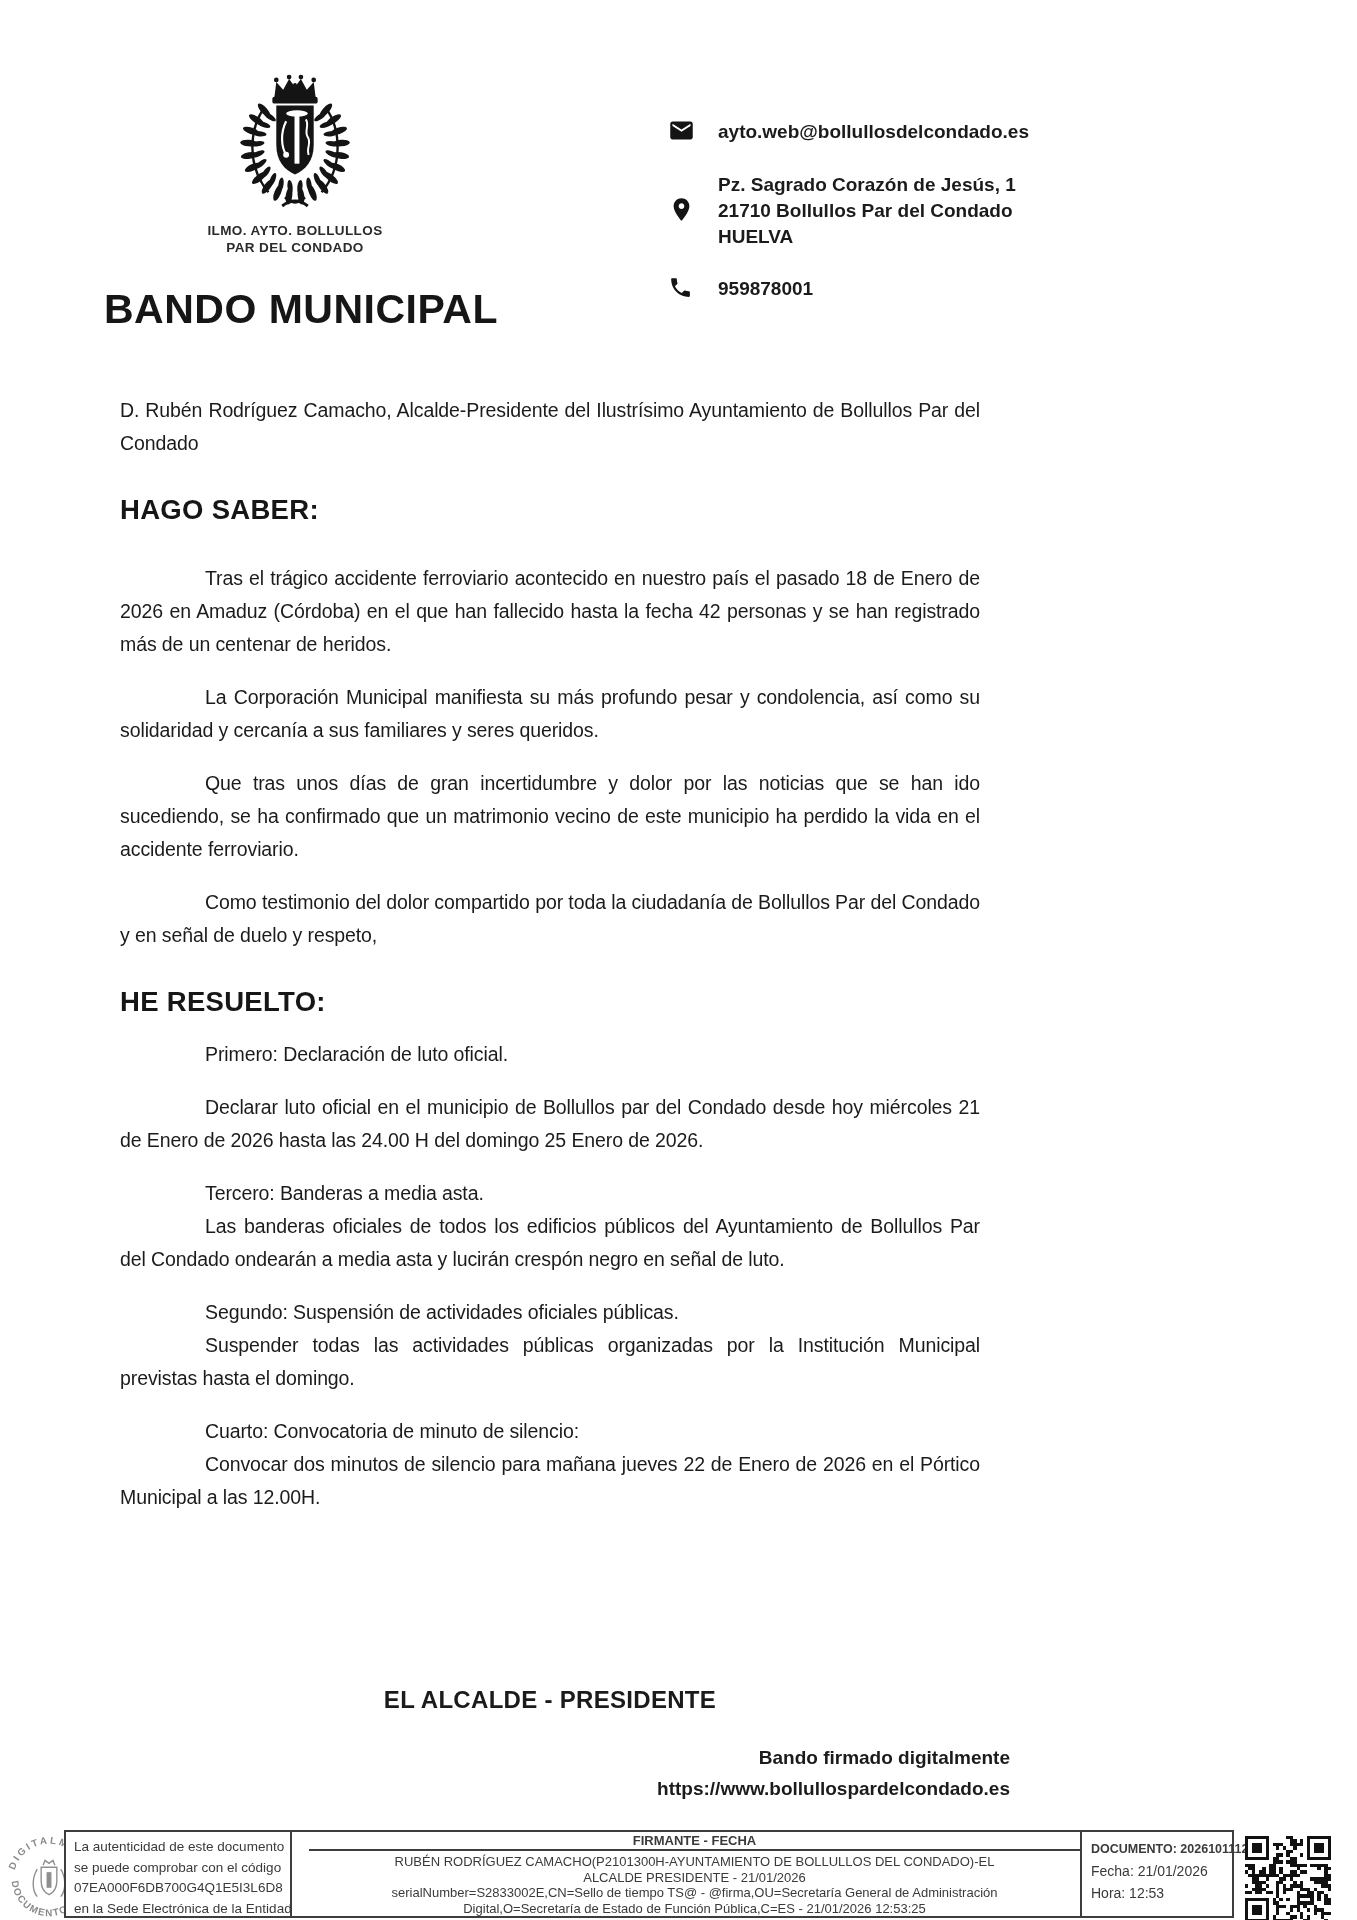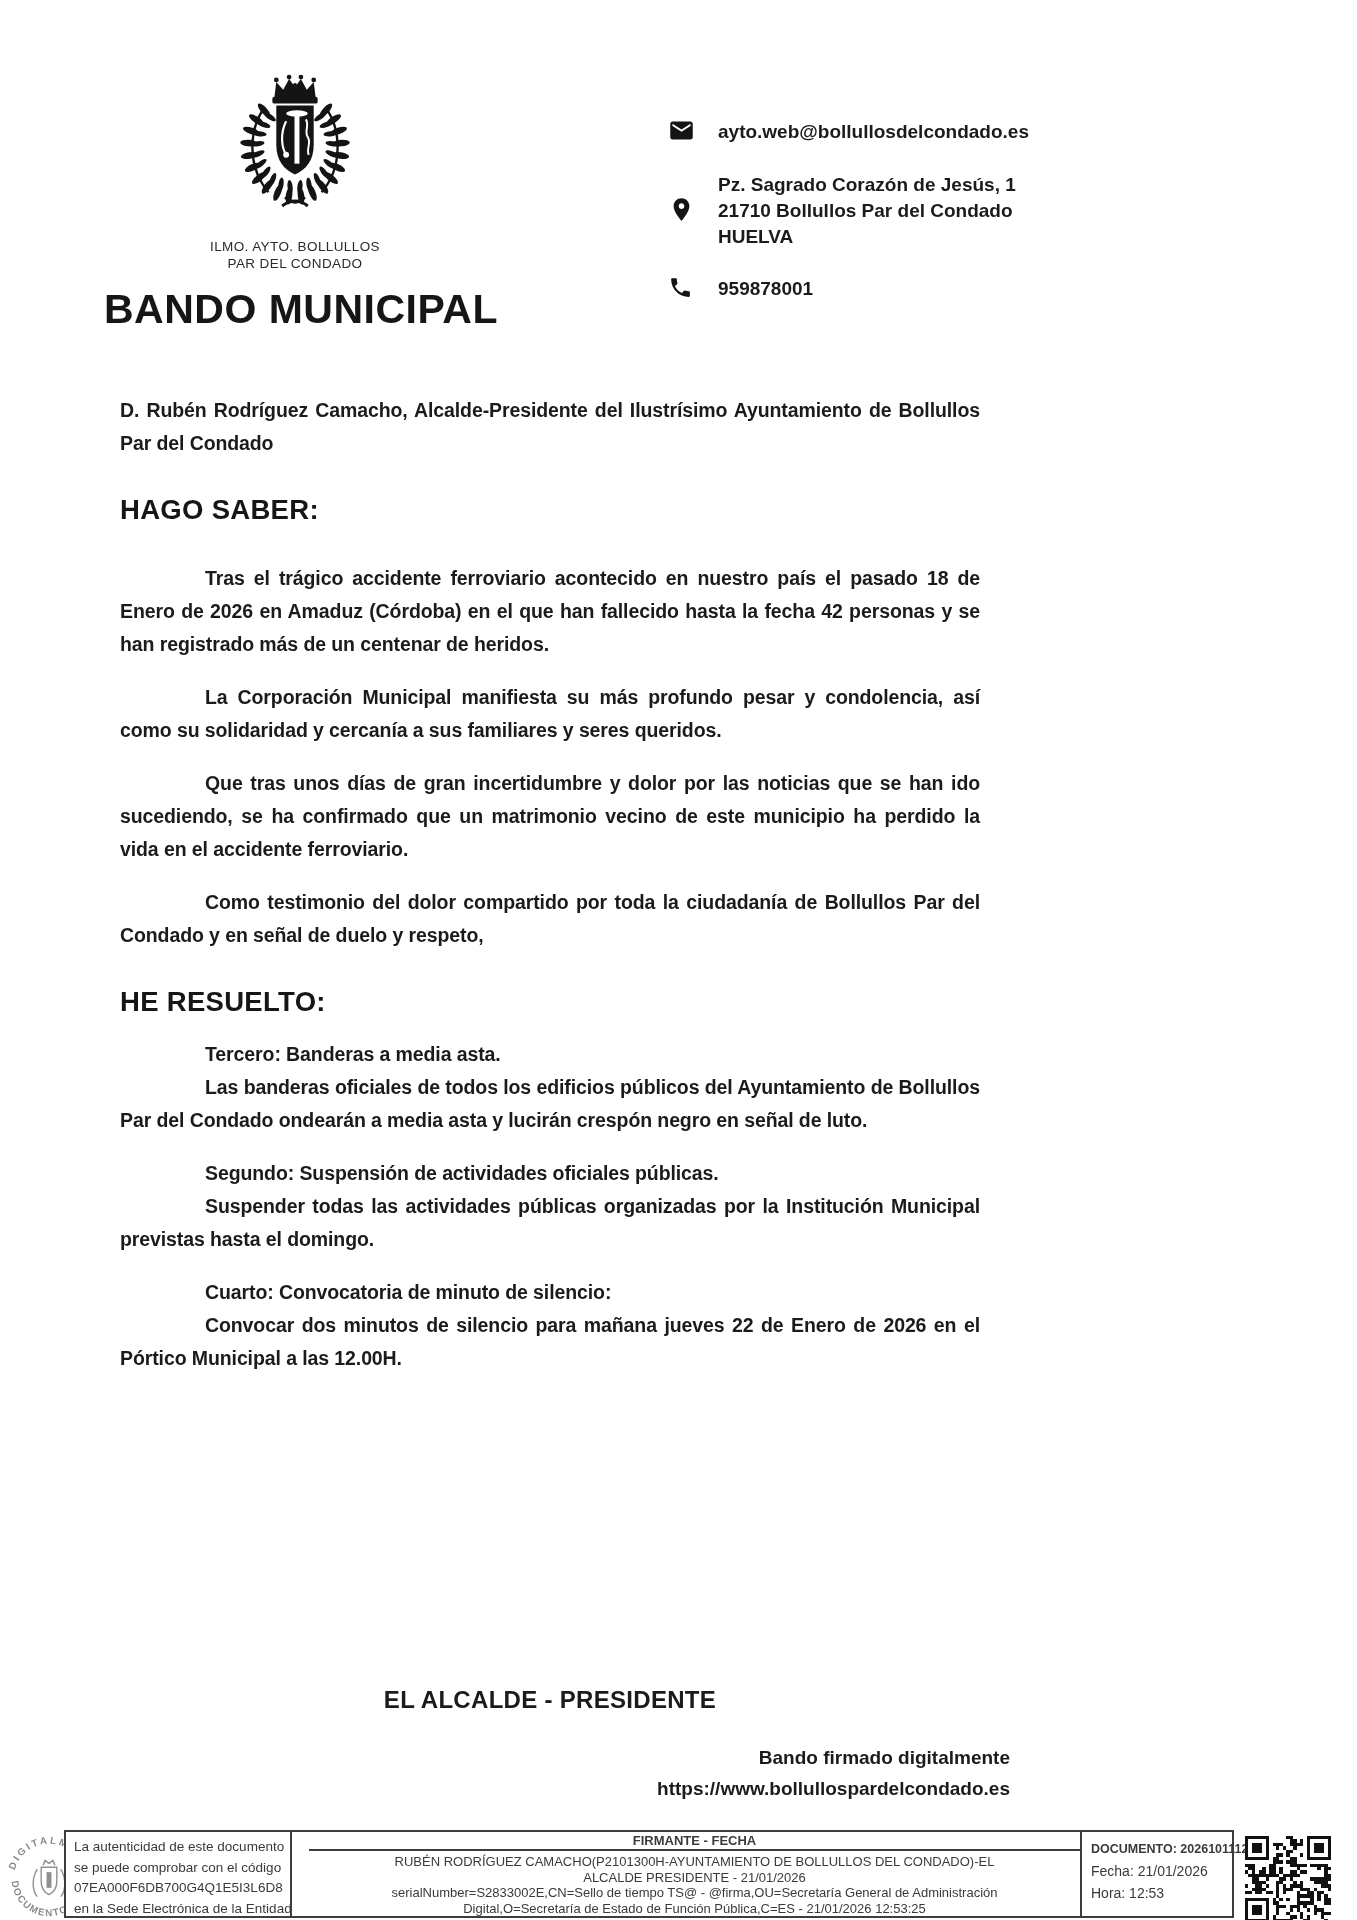--- a/index.html
+++ b/index.html
@@ -3,29 +3,29 @@
 <meta charset="utf-8">
 <style>
   html,body { margin:0; padding:0; background:#ffffff; }
   .page {
     position:relative; width:1357px; height:1920px; background:#fff;
     font-family:"Liberation Sans", sans-serif; color:#1b1b1b; overflow:hidden;
   }
   
   .logo-block { position:absolute; left:175px; top:68px; width:240px; text-align:center; }
   .logo-block svg { display:block; margin:0 auto; }
-  .org-name { font-size:13.5px; line-height:17px; letter-spacing:0.4px; color:#2b2b2b; font-weight:400; margin-top:20px; }
+  .org-name { font-size:13.5px; line-height:17px; letter-spacing:0.4px; color:#2b2b2b; font-weight:700; margin-top:4px; }
   .doc-title { position:absolute; left:104px; top:286px; font-size:41px; font-weight:700; letter-spacing:0.5px; color:#161616; }
   .contact { position:absolute; left:668px; top:116px; width:560px; }
   .contact-row { display:flex; align-items:center; margin-bottom:24px; }
   .contact-row .cicon { width:30px; flex:0 0 30px; margin-right:20px; padding-top:1px; }
   .contact-text { font-size:19px; line-height:26px; font-weight:600; color:#1b1b1b; }
   
   .doc-body { position:absolute; left:120px; top:394px; width:860px; }
-  .doc-body p { font-size:19.5px; line-height:33px; font-weight:700; letter-spacing:-0.1px;
+  .doc-body p { font-size:19.5px; line-height:33px; font-weight:400; letter-spacing:-0.1px;
                 text-align:justify; margin:0 0 20px; color:#1b1b1b; }
   .body-par { text-indent:85px; }
   .intro { text-indent:0; }
   .sect-heading { font-size:27.5px; font-weight:700; letter-spacing:0.3px; margin:34px 0 36px; color:#161616; }
   .sect-heading.resuelto { margin-bottom:20px; }
   .res-title { text-indent:85px; text-align:left; margin:14px 0 0 !important; }
   .resolution.first .res-title { margin-top:0 !important; }
   .res-body { text-indent:85px; margin:0 0 20px !important; }
   .resolution.first .res-body { margin-top:20px !important; }
   
@@ -161,20 +161,24 @@
 
     <div class="sect-heading">HAGO SABER:</div>
 
     <p class="body-par">Tras el trágico accidente ferroviario acontecido en nuestro país el pasado 18 de Enero de 2026 en Amaduz (Córdoba) en el que han fallecido hasta la fecha 42 personas y se han registrado más de un centenar de heridos.</p>
     <p class="body-par">La Corporación Municipal manifiesta su más profundo pesar y condolencia, así como su solidaridad y cercanía a sus familiares y seres queridos.</p>
     <p class="body-par">Que tras unos días de gran incertidumbre y dolor por las noticias que se han ido sucediendo, se ha confirmado que un matrimonio vecino de este municipio ha perdido la vida en el accidente ferroviario.</p>
     <p class="body-par">Como testimonio del dolor compartido por toda la ciudadanía de Bollullos Par del Condado y en señal de duelo y respeto,</p>
 
     <div class="sect-heading resuelto">HE RESUELTO:</div>
 
+    <div class="resolution first">
+      <p class="res-title">Primero: Declaración de luto oficial.</p>
+      <p class="res-body body-par">Declarar luto oficial en el municipio de Bollullos par del Condado desde hoy miércoles 21 de Enero de 2026 hasta las 24.00 H del domingo 25 Enero de 2026.</p>
+    </div>
     <div class="resolution">
       <p class="res-title">Tercero: Banderas a media asta.</p>
       <p class="res-body body-par">Las banderas oficiales de todos los edificios públicos del Ayuntamiento de Bollullos Par del Condado ondearán a media asta y lucirán crespón negro en señal de luto.</p>
     </div>
     <div class="resolution">
       <p class="res-title">Segundo: Suspensión de actividades oficiales públicas.</p>
       <p class="res-body body-par">Suspender todas las actividades públicas organizadas por la Institución Municipal previstas hasta el domingo.</p>
     </div>
     <div class="resolution">
       <p class="res-title">Cuarto: Convocatoria de minuto de silencio:</p>

